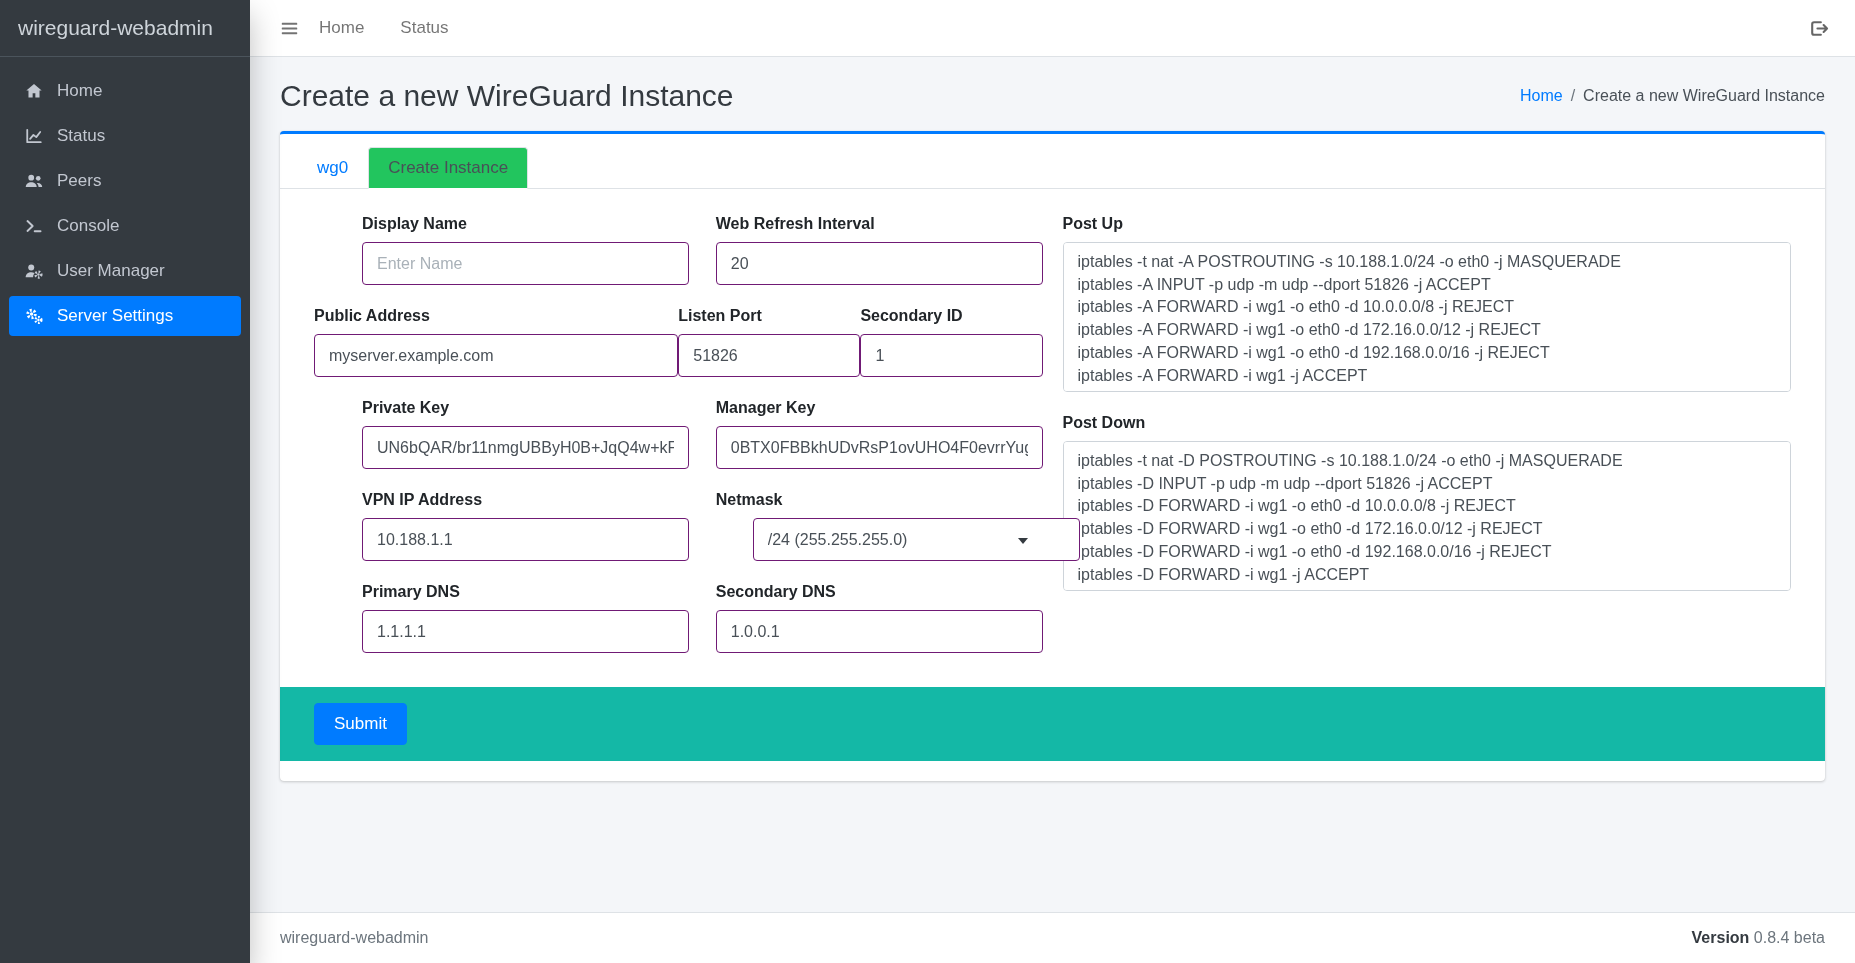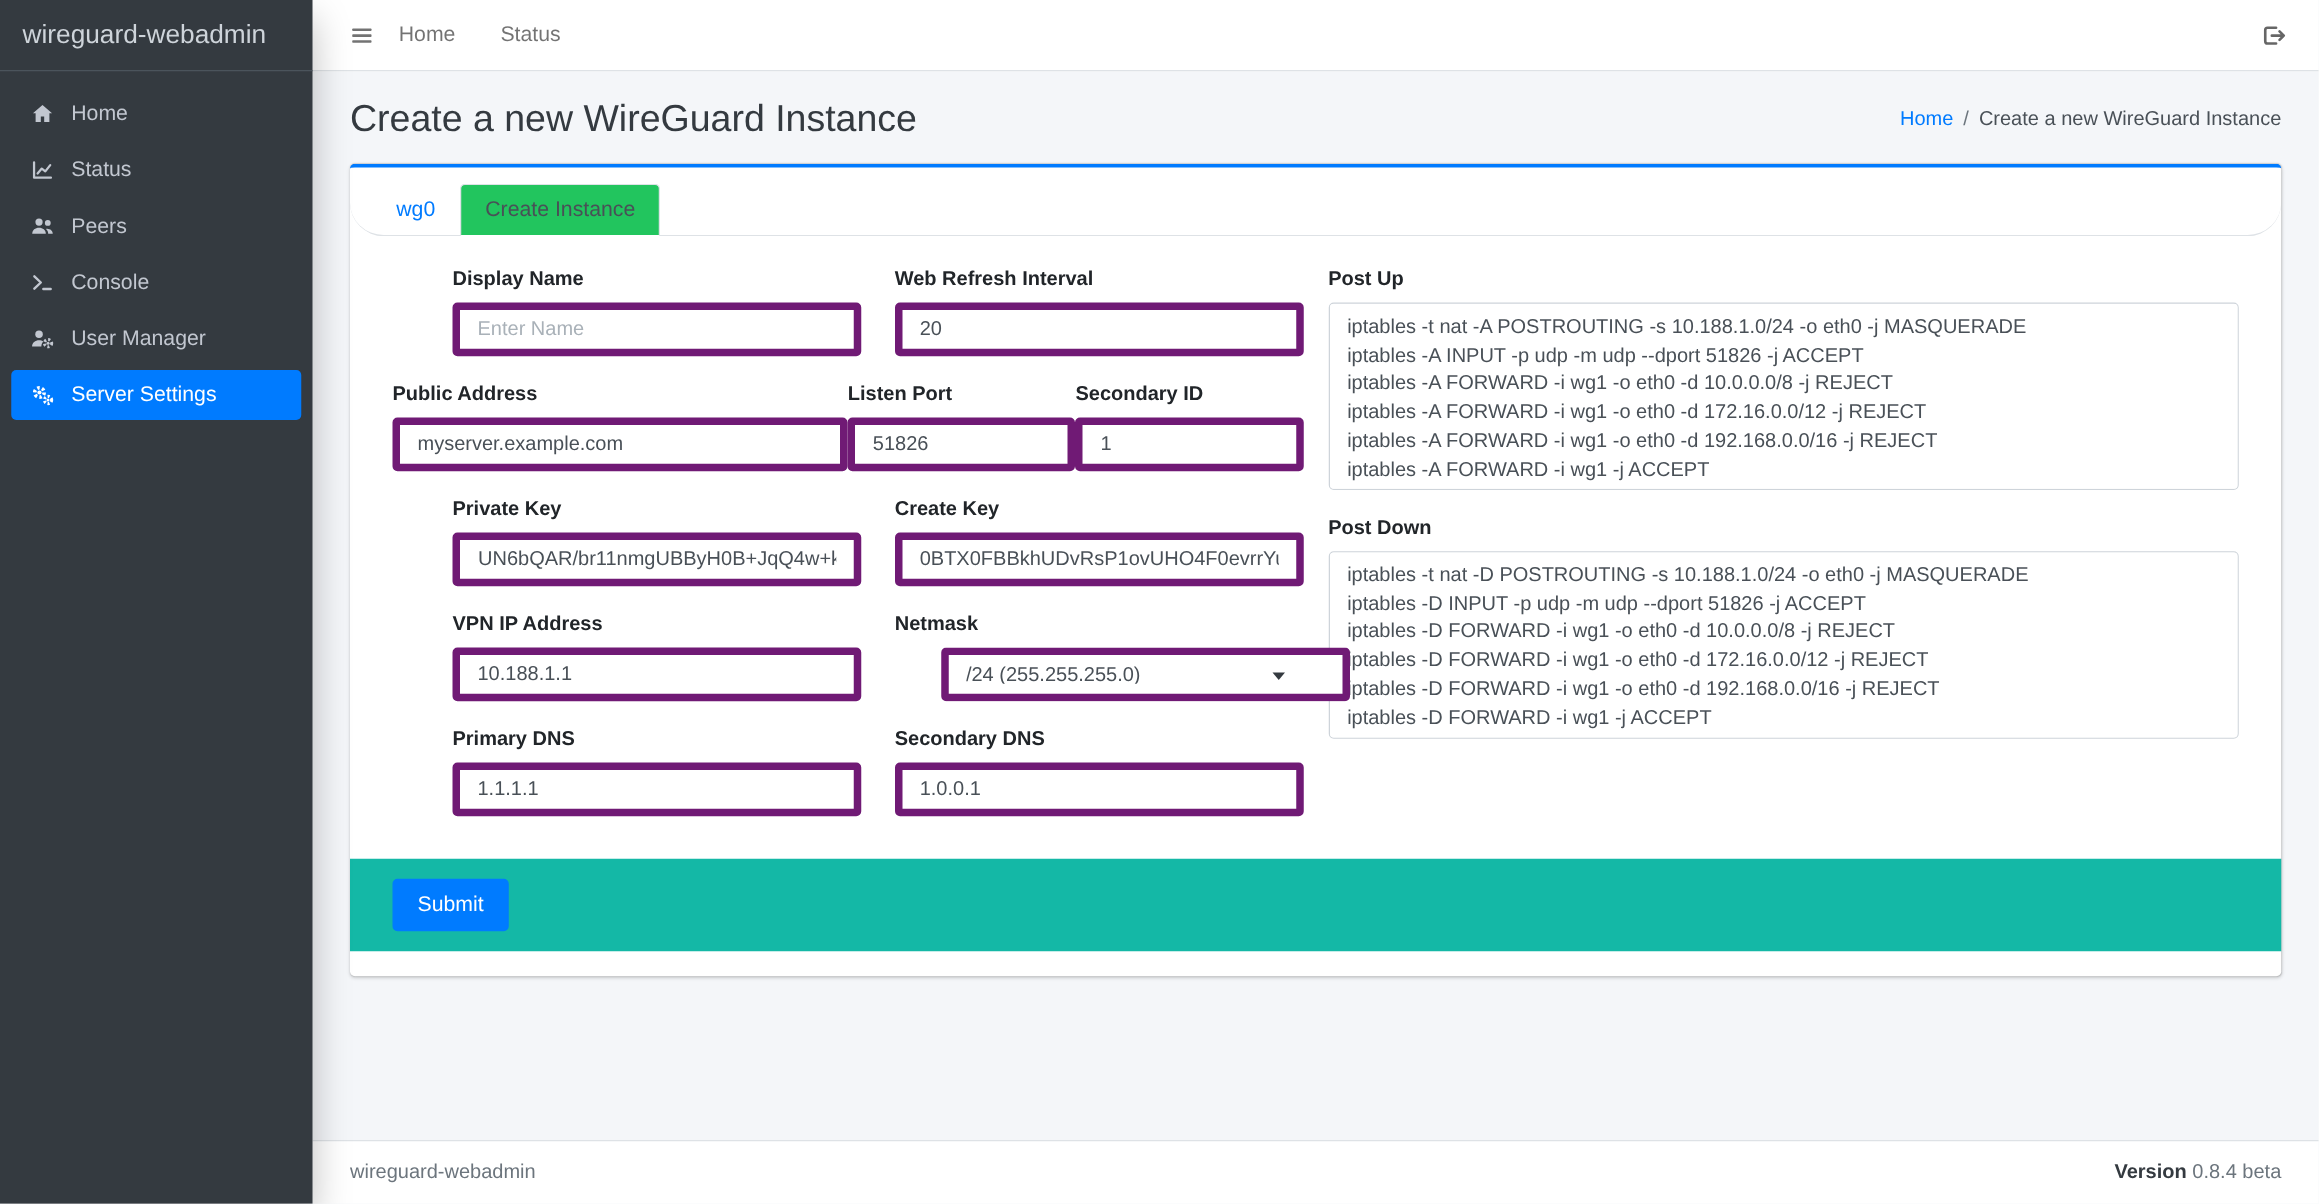--- a/index.html
+++ b/index.html
@@ -32,31 +32,31 @@
   .content { flex: 1; overflow: hidden; }
   .content-header { display: flex; align-items: center; justify-content: space-between; padding: 22px 30px 18px; }
   .page-title { font-size: 30px; font-weight: 500; color: #343a40; }
   .breadcrumb { font-size: 16px; display: flex; align-items: center; gap: 8px; }
   .crumb-link { color: #007bff; text-decoration: none; cursor: pointer; }
   .crumb-sep { color: #6c757d; }
   .crumb-current { color: #495057; }
 
   
   .card { margin: 0 30px 30px; background: #fff; border-top: 3px solid #007bff; border-radius: 4px; box-shadow: 0 0 1px rgba(0,0,0,.125), 0 1px 3px rgba(0,0,0,.18); }
-  .card-tabs { display: flex; padding: 13px 17px 0; border-bottom: 1px solid #dee2e6; border-radius: 27px; }
+  .card-tabs { display: flex; padding: 13px 17px 0; border-bottom: 1px solid #dee2e6; }
   .tab { padding: 10px 19px; font-size: 17px; color: #007bff; border: 1px solid transparent; border-radius: 4px 4px 0 0; margin-bottom: -1px; text-decoration: none; cursor: pointer; }
   .tab.active { color: #495057; background: #22c55e; border-color: #dee2e6 #dee2e6 #fff; }
   .card-body { padding: 26px 34px 20px; }
 
   .form-grid { display: grid; grid-template-columns: 1fr 1fr; column-gap: 20px; }
   .row2 { display: grid; grid-template-columns: 1fr 1fr; column-gap: 27px; padding-left: 48px; }
   .row3 { display: grid; grid-template-columns: 2fr 1fr 1fr; }
   .field { margin-bottom: 22px; display: flex; flex-direction: column; min-width: 0; }
   .field label { font-weight: 700; font-size: 16px; margin-bottom: 9px; color: #212529; }
-  .input { height: 43px; border: 6px solid #701a75; border-radius: 4px; padding: 8px 14px; font-size: 16px; color: #495057; font-family: inherit; width: 100%; background: #fff; }
+  .input { height: 43px; border: 1px solid #701a75; border-radius: 4px; padding: 8px 14px; font-size: 16px; color: #495057; font-family: inherit; width: 100%; background: #fff; }
   .input::placeholder { color: #a9b1b8; }
   select.input { appearance: none; -webkit-appearance: none; padding-right: 36px; margin-left: 37px; }
   .select-wrap { position: relative; }
   .select-caret { position: absolute; right: 15px; top: 50%; margin-top: -2px; width: 0; height: 0; border-left: 5px solid transparent; border-right: 5px solid transparent; border-top: 6px solid #343a40; pointer-events: none; }
 
   .textarea { border: 1px solid #ced4da; border-radius: 4px; padding: 8px 14px; font-size: 16px; line-height: 1.42; color: #495057; font-family: inherit; width: 100%; height: 150px; resize: none; overflow-y: scroll; white-space: pre; background: #fff; }
   .textarea::-webkit-scrollbar { width: 15px; }
   .textarea::-webkit-scrollbar-track { background: #fafafa; border-left: 1px solid #eceeef; }
   .textarea::-webkit-scrollbar-thumb { background: #c6c6c6; border: 3px solid #fafafa; border-radius: 8px; }
   .textarea::-webkit-scrollbar-button { height: 14px; background: #fafafa; }
@@ -211,21 +211,21 @@
                   <input class="input" type="text" value="1" style="">
                 </div>
               </div>
 
               <div class="row2">
                 <div class="field">
                   <label>Private Key</label>
                   <input class="input" type="text" value="UN6bQAR/br11nmgUBByH0B+JqQ4w+kFNFbmC8R" style="">
                 </div>
                 <div class="field">
-                  <label>Create Key</label>
+                  <label>Manager Key</label>
                   <input class="input" type="text" value="0BTX0FBBkhUDvRsP1ovUHO4F0evrrYug7IEJRyA3sr" style="">
                 </div>
               </div>
 
               <div class="row2">
                 <div class="field">
                   <label>VPN IP Address</label>
                   <input class="input" type="text" value="10.188.1.1" style="">
                 </div>
                 <div class="field">

